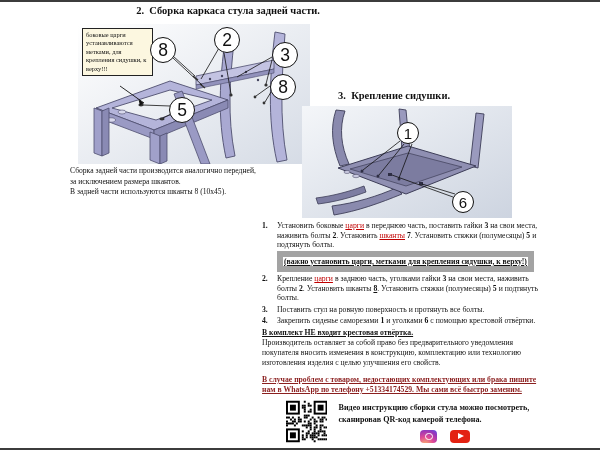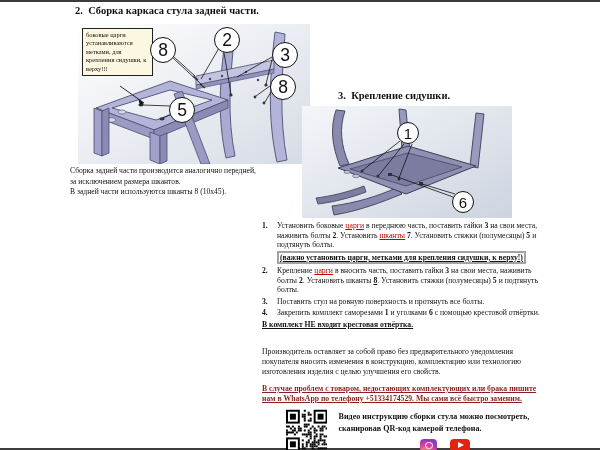--- a/index.html
+++ b/index.html
@@ -2,21 +2,21 @@
 <html><head>
 <meta charset="utf-8">
 <style>
   *{box-sizing:border-box;margin:0;padding:0}
   html,body{width:600px;height:450px}
   body{font-family:"Liberation Serif",serif;background:#fff;position:relative;overflow:hidden;color:#111}
   .edge{position:absolute;left:0;width:600px;height:2px;background:#3c3c3c}
   .edge.top{top:0}.edge.bottom{bottom:0}
 
   .sec-title{position:absolute;font-size:10.5px;font-weight:bold;white-space:pre}
-  #sec2-title{left:75px;top:5px;width:245px;text-align:left}
+  #sec2-title{left:75px;top:5px;width:245px;text-align:right}
   #sec3-title{left:338px;top:90px}
 
   .fig{position:absolute;overflow:hidden}
   #fig1{left:78px;top:24px;width:232px;height:140px}
   #fig2{left:302px;top:106px;width:210px;height:112px}
   .fig svg{position:absolute;left:0;top:0}
 
   .note-box{position:absolute;left:4px;top:4px;width:71px;background:#fcf7e0;border:1px solid #222;
     padding:2px 3px;font-size:6.4px;line-height:1.32}
 
@@ -28,23 +28,23 @@
   #fig1-caption{position:absolute;left:70px;top:166px;width:244px;text-align:left;
     font-size:7.6px;line-height:1.4}
 
   #right-col{position:absolute;left:262px;top:221px;width:281px;font-size:7.7px;line-height:1.24}
   .li{display:flex;margin-bottom:2px}
   .li-num{flex:none;width:15px;font-weight:bold}
   .li-body{flex:1}
   .sb{font-weight:bold}
   .sbu{font-weight:bold;text-decoration:underline}
   .sred{color:#c00000;text-decoration:underline}
-  .sboxed{font-weight:bold;text-decoration:underline;border:2px solid #a3a3a3;padding:0 1px;display:inline-block;margin-top:1px}
+  .sboxed{font-weight:bold;text-decoration:underline;border:6px solid #a3a3a3;padding:0 1px;display:inline-block;margin-top:1px}
   .u-bold{font-weight:bold;text-decoration:underline;margin-top:2px}
-  .plain-par{margin-top:18px}
+  .plain-par{margin-top:1px}
   .maroon{color:#8b1f1f;font-weight:bold;text-decoration:underline;margin-top:8px}
   .qr-row{margin-top:6px;display:flex;gap:11px;padding-left:24px}
   .video-col{width:212px}
   .video-note{font-weight:bold;font-size:8.1px;line-height:1.4;padding-top:2px}
   .social-row{margin-top:5px;margin-left:82px;display:flex;gap:13px;align-items:center}
   .ig{width:17px;height:13px;border-radius:4px;position:relative;
     background:radial-gradient(circle at 30% 120%, #fdc468 0%, #df4996 45%, #9b36b7 75%, #5b4fe9 100%)}
   .ig::before{content:'';position:absolute;left:5px;top:3px;width:5.5px;height:5.5px;border:1.2px solid #fff;border-radius:50%}
   .yt{width:20px;height:13px;border-radius:4px;background:#e32212;position:relative}
   .yt::before{content:'';position:absolute;left:7.5px;top:3.5px;width:0;height:0;
@@ -188,29 +188,29 @@
     </div>
 </div>
 
 <div id="right-col">
   <div class="li">
     <span class="li-num">1.</span>
     <span class="li-body"><span>Установить боковые </span><span class="sred">царги</span><span> в переднюю часть, поставить гайки </span><span class="sb">3</span><span> на свои места, наживить болты </span><span class="sb">2</span><span>. Установить </span><span class="sred">шканты</span><span> </span><span class="sb">7</span><span>. Установить стяжки (полумесяцы) </span><span class="sb">5</span><span> и подтянуть болты.</span><br><span class="sboxed">(важно установить царги, метками для крепления сидушки, к верху!)</span></span>
   </div>
   <div class="li">
     <span class="li-num">2.</span>
-    <span class="li-body"><span>Крепление </span><span class="sred">царги</span><span> в вносить часть, поставить гайки </span><span class="sb">3</span><span> на свои места, наживить болты </span><span class="sb">2</span><span>. Установить шканты </span><span class="sbu">8</span><span>. Установить стяжки (полумесяцы) </span><span class="sb">5</span><span> и подтянуть болты.</span></span>
+    <span class="li-body"><span>Крепление </span><span class="sred">царги</span><span> в заднюю часть, уголками гайки </span><span class="sb">3</span><span> на свои места, наживить болты </span><span class="sb">2</span><span>. Установить шканты </span><span class="sbu">8</span><span>. Установить стяжки (полумесяцы) </span><span class="sb">5</span><span> и подтянуть болты.</span></span>
   </div>
   <div class="li">
     <span class="li-num">3.</span>
     <span class="li-body"><span>Поставить стул на ровную поверхность и протянуть все болты.</span></span>
   </div>
   <div class="li">
     <span class="li-num">4.</span>
-    <span class="li-body"><span>Закрепить комплект саморезами </span><span class="sb">1</span><span> и уголками </span><span class="sb">6</span><span> с помощью крестовой отвёртки.</span></span>
+    <span class="li-body"><span>Закрепить сиденье саморезами </span><span class="sb">1</span><span> и уголками </span><span class="sb">6</span><span> с помощью крестовой отвёртки.</span></span>
   </div>
 
   <div class="u-bold">В комплект НЕ входит крестовая отвёртка.</div>
   <div class="plain-par">Производитель оставляет за собой право без предварительного уведомления покупателя вносить изменения в конструкцию, комплектацию или технологию изготовления изделия с целью улучшения его свойств.</div>
   <div class="maroon">В случае проблем с товаром, недостающих комплектующих или брака пишите нам в WhatsApp по телефону +51334174529. Мы сами всё быстро заменим.</div>
 
   <div class="qr-row">
     <svg id="qr-svg" width="43" height="43" viewBox="0 0 42 42">
         <rect x="18" y="0" width="2" height="2" fill="#000"></rect>
         <rect x="22" y="2" width="2" height="2" fill="#000"></rect>

